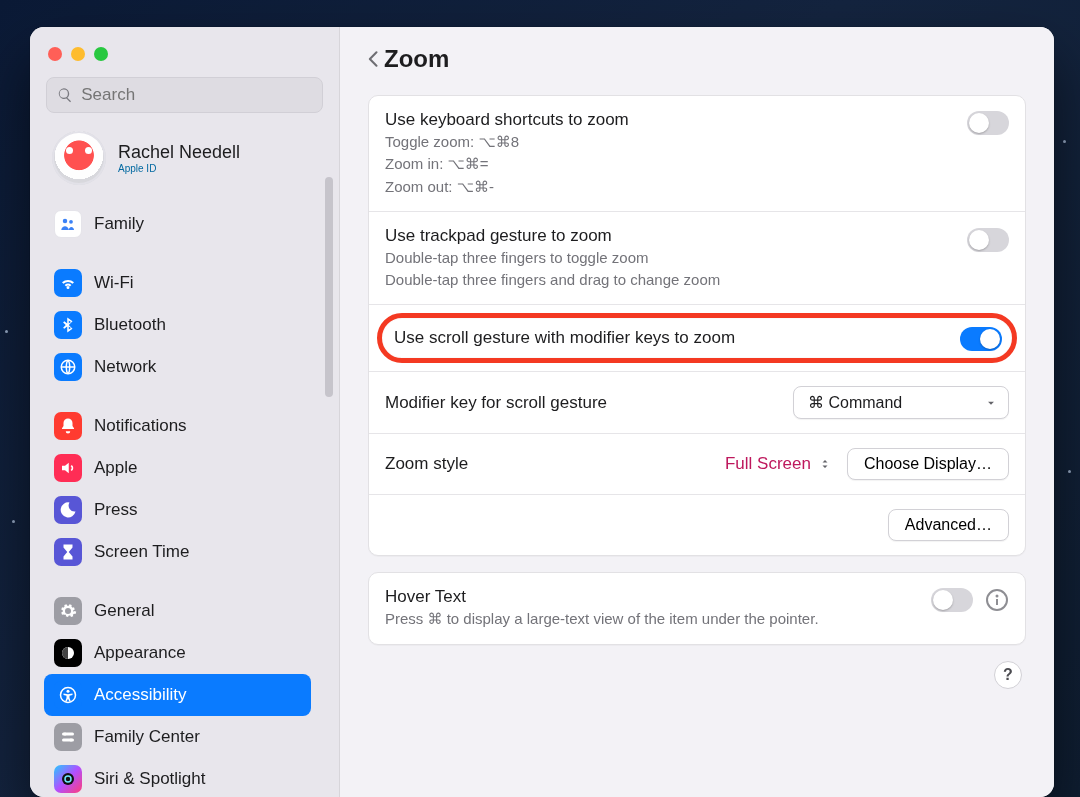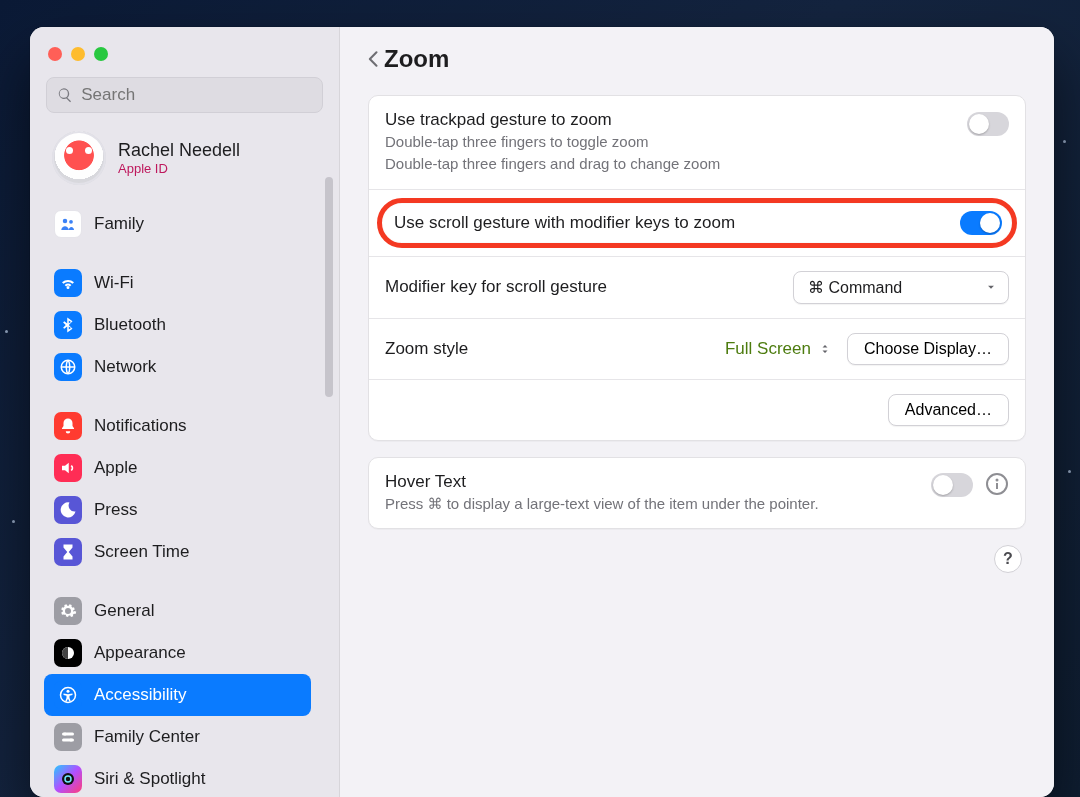--- a/index.html
+++ b/index.html
@@ -47,21 +47,21 @@
     background: radial-gradient(circle at 50% 45%, #ff5150 0 36%, #fefefe 38% 60%, #d8d8dd 60% 100%);
     box-shadow: inset 0 0 0 2px #e2e1e8;
     position:relative;
   }
   .avatar::before, .avatar::after{
     content:""; position:absolute; width:7px;height:7px;border-radius:50%;background:#fff;
   }
   .avatar::before{left:14px; top:16px;}
   .avatar::after{right:14px; top:16px;}
   .acct-name{font-size:18px; font-weight:500;}
-  .acct-sub{font-size:13px; color:#be185d;}
+  .acct-sub{font-size:10px; color:#0369a1;}
   .scroll-area{flex:1 1 auto; overflow:hidden; padding-right:16px;}
   .item{
     display:flex; align-items:center; gap:12px;
     padding:7px 10px; border-radius:8px; margin-left:2px;
     font-size:17px;
   }
   .item.selected{ background:#0a7bff; color:#fff; }
   .item .ibox{
     width:28px;height:28px;border-radius:7px; display:flex;align-items:center;justify-content:center;
     color:#fff; flex:0 0 28px;
@@ -106,21 +106,21 @@
   .toggle.on{background:#0a7bff;}
   .toggle.on::after{left:auto;right:2px;}
   .dropdown{
     display:flex;align-items:center;justify-content:space-between;
     background:#fff;border:1px solid #d2d1d6;border-radius:8px;
     padding:6px 10px 6px 14px; min-width:216px; font-size:16px;
     box-shadow:0 1px 1px rgba(0,0,0,.05);
   }
   .dd-caret{width:14px;height:14px;color:#636369;}
   .selectish{
-    display:flex;align-items:center;gap:8px;font-size:17px;color:#4d7c0f;
+    display:flex;align-items:center;gap:8px;font-size:17px;color:#be185d;
   }
   .dbl-caret{width:12px;height:18px;color:#636369;}
   .btn{
     background:#fff;border:1px solid #d2d1d6;border-radius:8px;padding:6px 16px;font-size:16px;
     box-shadow:0 1px 1px rgba(0,0,0,.05);
   }
   .ringed{
     border:5px solid #f43922; border-radius:28px; padding:4px 6px;
     box-shadow:0 0 0 1px rgba(0,0,0,.02) inset;
     gap:16px;
@@ -294,20 +294,29 @@
     <div class="header">
       <svg class="back-chev" viewBox="0 0 24 24">
           <path fill="none" stroke="currentColor" stroke-width="2.5" stroke-linecap="round" stroke-linejoin="round" d="M15 4l-8 8 8 8"></path>
         </svg>
       <div class="title">Zoom</div>
     </div>
 
     <div class="pane">
       <div class="card">
 
+        <div class="row">
+          <div class="txt">
+            <div class="hdr">Use keyboard shortcuts to zoom</div>
+            <div class="sub">Toggle zoom: ⌥⌘8</div>
+            <div class="sub">Zoom in: ⌥⌘=</div>
+            <div class="sub">Zoom out: ⌥⌘-</div>
+          </div>
+          <div class="toggle"></div>
+        </div>
 
         <div class="row">
           <div class="txt">
             <div class="hdr">Use trackpad gesture to zoom</div>
             <div class="sub">Double-tap three fingers to toggle zoom</div>
             <div class="sub">Double-tap three fingers and drag to change zoom</div>
           </div>
           <div class="toggle" style="margin-top:2px"></div>
         </div>
 

